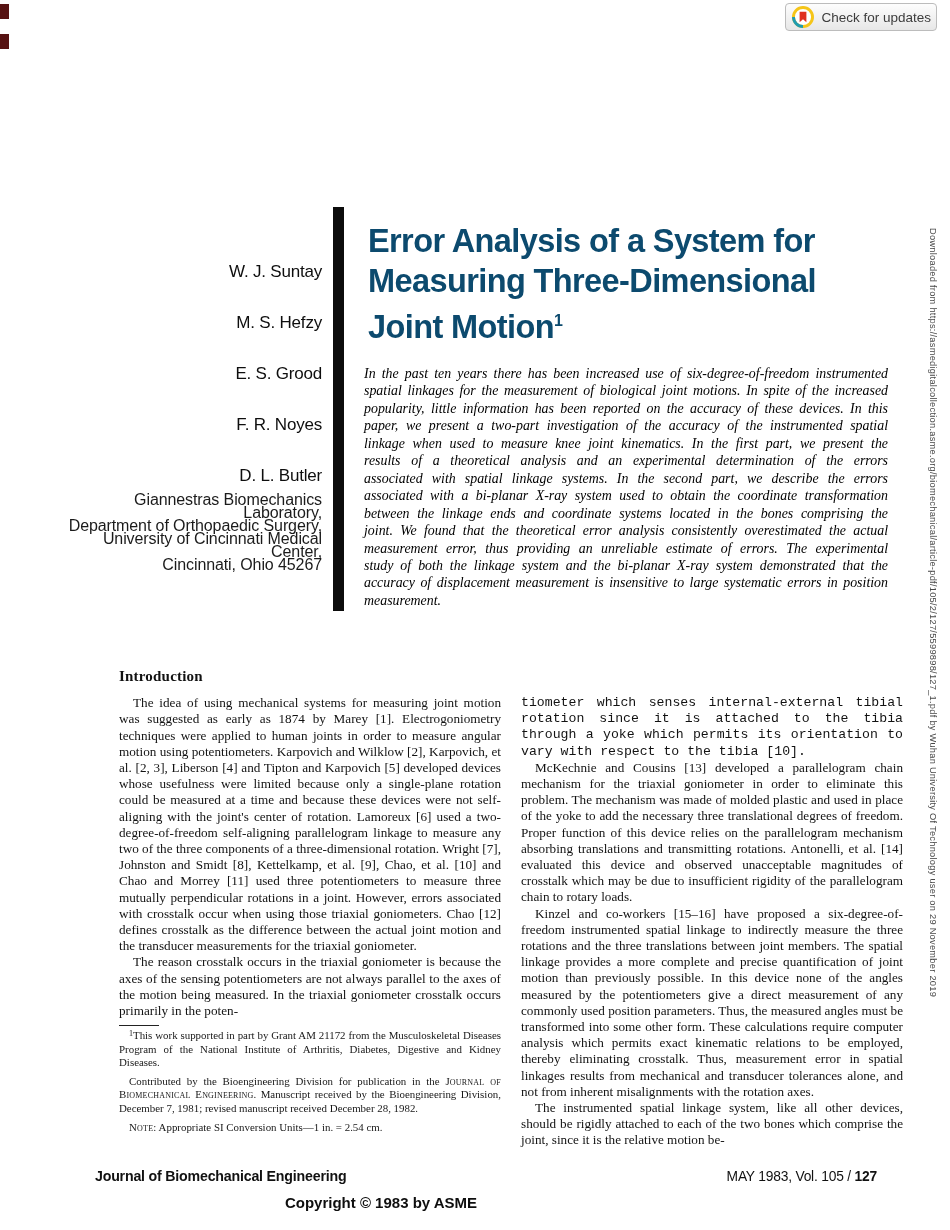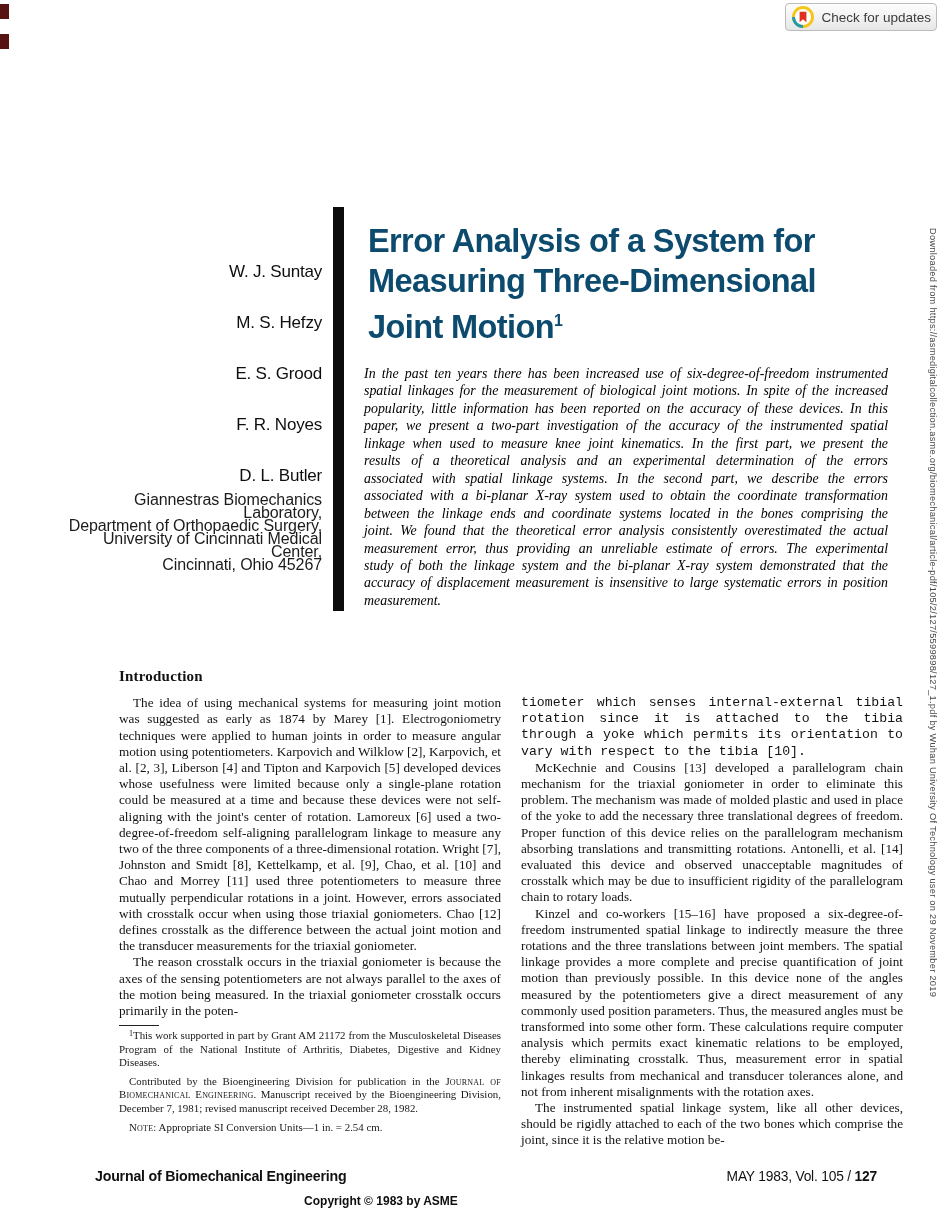--- a/index.html
+++ b/index.html
@@ -91,21 +91,21 @@
   .footnotes sup { font-size: 8px; vertical-align: 3px; }
   .smallcaps { font-variant: small-caps; letter-spacing: 0.2px; }
 
   
   .footer-row { position: absolute; left: 95px; top: 1168px; width: 782px; display: flex; justify-content: space-between; align-items: baseline; font-family: "Liberation Sans", sans-serif; }
   .footer-journal { font-weight: bold; font-size: 14.2px; letter-spacing: -0.2px; color: #111; }
   .footer-issue { font-size: 13.8px; color: #111; letter-spacing: -0.2px; }
   .footer-issue .pagenum { font-weight: bold; }
   .copyright-row {
     position: absolute; left: 0; top: 1194px; width: 762px; text-align: center;
-    font-family: "Liberation Sans", sans-serif; font-weight: bold; font-size: 12px; color: #0e0e0e;
+    font-family: "Liberation Sans", sans-serif; font-weight: bold; font-size: 15px; color: #0e0e0e;
   }
 </style>
 </head>
 <body>
 
 <div class="page">
 
   <div class="mark m1"></div>
   <div class="mark m2"></div>
 

